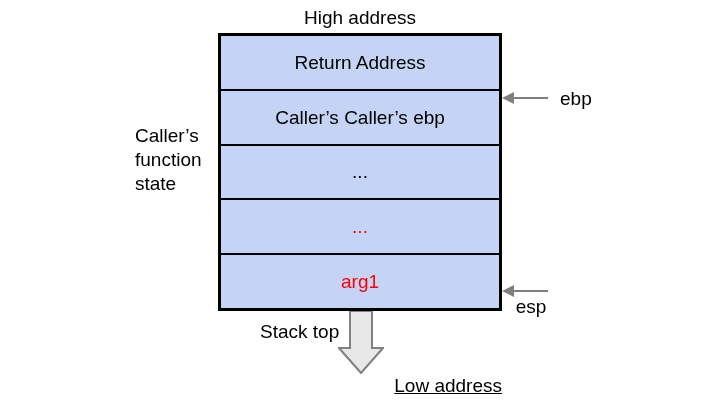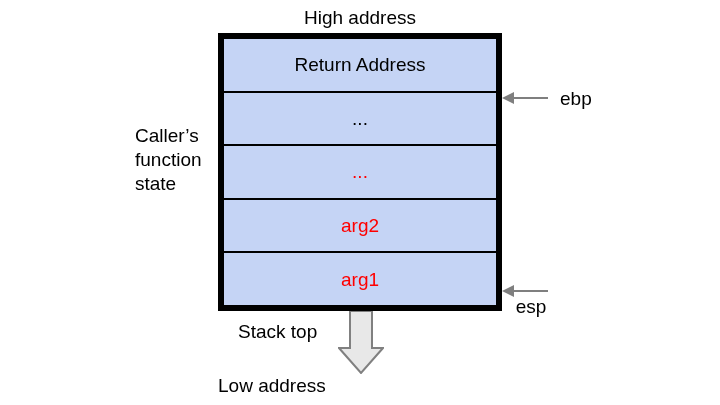--- a/index.html
+++ b/index.html
@@ -27,24 +27,25 @@
   #high-address {
     left: 0;
     top: 8px;
     width: 720px;
     text-align: center;
   }
   #low-address {
     left: 218px;
     top: 376px;
     width: 284px;
-    text-align: left;
+    text-align: right;
+    text-decoration: underline;
   }
   #stack-top {
-    left: 238px;
+    left: 260px;
     top: 322px;
     text-align: right;
   }
 
   
   #caller-state-label {
     position: absolute;
     left: 135px;
     top: 124px;
     width: 95px;
@@ -54,21 +55,21 @@
     text-align: left;
   }
 
   
   #stack-box {
     position: absolute;
     left: 218px;
     top: 33px;
     width: 284px;
     height: 278px;
-    border: 6px solid #000000;
+    border: 3px solid #000000;
     box-sizing: border-box;
     background: #c5d4f5;
     display: flex;
     flex-direction: column;
   }
   .stack-row {
     flex: 1 1 0;
     background: #c5d4f5;
     border-bottom: 2px solid #000000;
     display: flex;
@@ -152,33 +153,33 @@
   <div class="caption" id="high-address">High address</div>
 
   <div id="caller-state-label">Caller’s function state</div>
 
   <div id="stack-box">
 
     <div class="stack-row">
       <span class="row-text">Return Address</span>
     </div>
 
+    <div class="stack-row">
+      <span class="row-text">Caller’s Caller’s ebp</span>
+    </div>
 
     <div class="stack-row">
       <span class="row-text">...</span>
     </div>
 
 
     <div class="stack-row">
       <span class="row-text arg">...</span>
     </div>
 
-    <div class="stack-row">
-      <span class="row-text arg">arg2</span>
-    </div>
 
     <div class="stack-row">
       <span class="row-text arg">arg1</span>
     </div>
 
   </div>
 
   <div class="pointer" id="pointer-ebp">
     <span class="pointer-arrow">
       <span class="head"></span>

